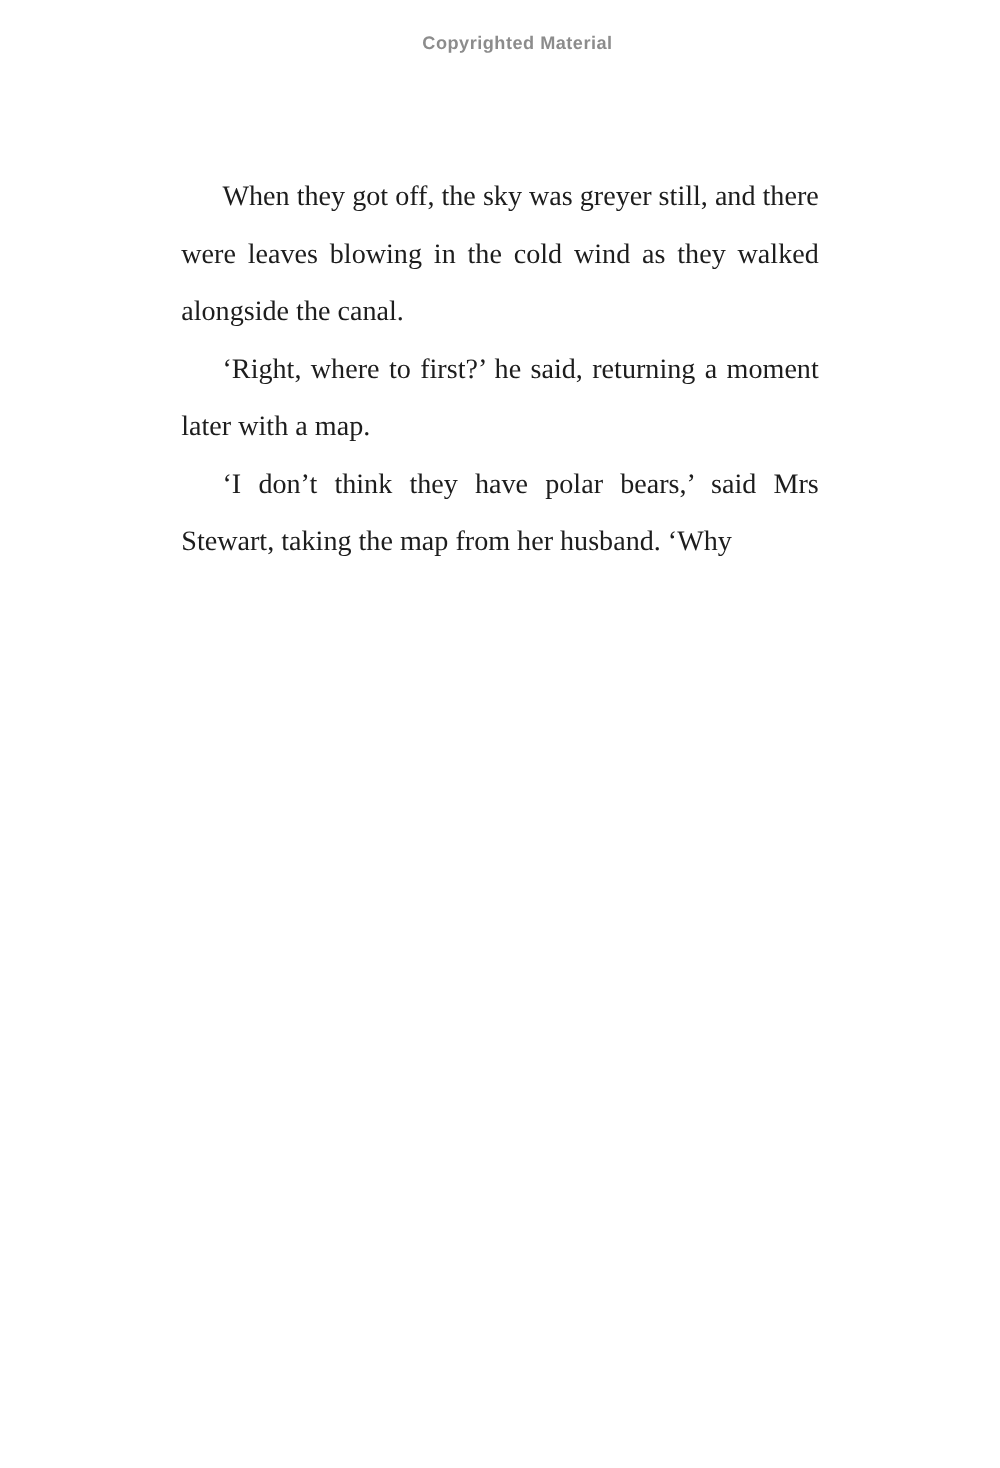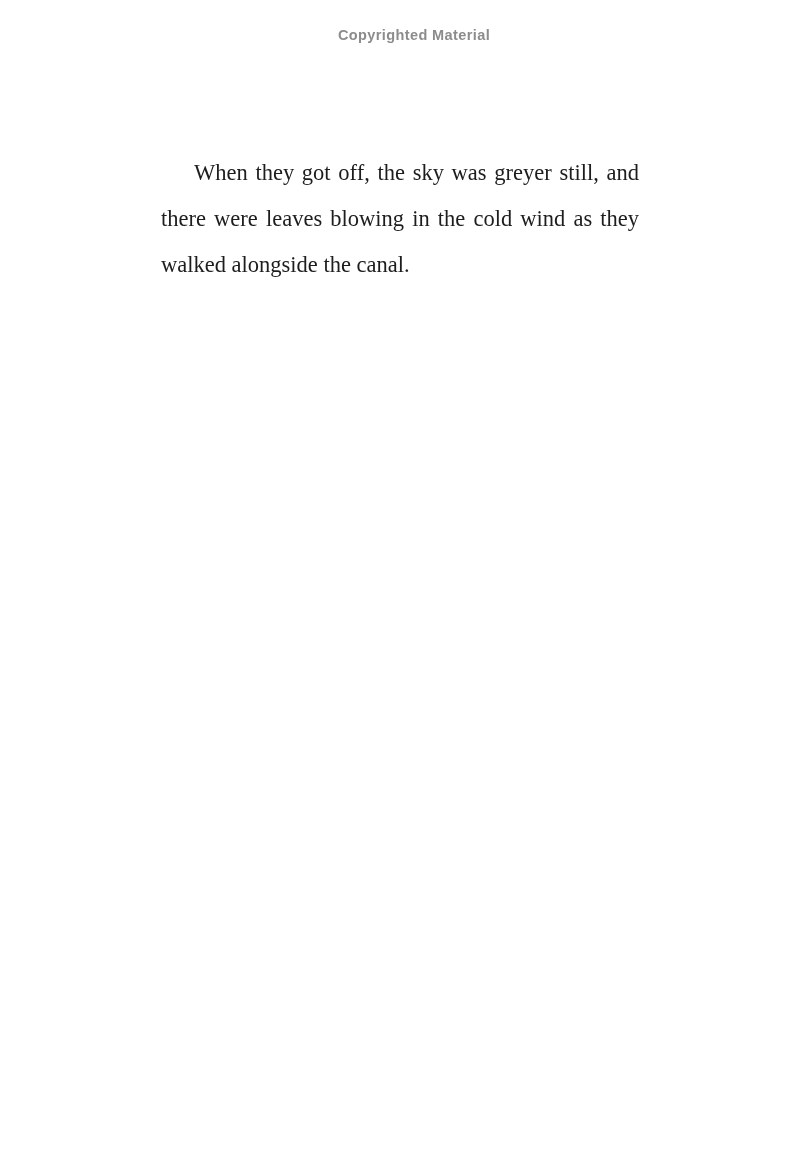--- a/index.html
+++ b/index.html
@@ -35,21 +35,21 @@
     left: 145px;
     width: 510px;
     color: #1d1d1d;
     font-size: 22.5px;
     line-height: 46px;
     text-align: justify;
     text-justify: inter-word;
     hyphens: none;
   }
   .body-text p {
-    margin: 16px;
+    margin: 0;
     padding: 0;
     text-indent: 33px;
   }
   .page-number-wrap {
     position: absolute;
     top: 1024px;
     left: 0;
     width: 100%;
     text-align: center;
   }
@@ -64,20 +64,22 @@
 </style>
 </head>
 <body>
 
 <div class="page">
 
   <div class="notice notice-top">Copyrighted Material</div>
 
   <div class="body-text">
     <p>When they got off, the sky was greyer still, and there were leaves blowing in the cold wind as they walked alongside the canal.</p>
+    <p>‘Right, where to first?’ he said, returning a moment later with a map.</p>
+    <p>‘I don’t think they have polar bears,’ said Mrs Stewart, taking the map from her husband. ‘Why</p>
   </div>
 
   <div class="page-number-wrap">
     <span class="page-number">12</span>
   </div>
 
   <div class="notice notice-bottom">Copyrighted Material</div>
 
 </div>
 

